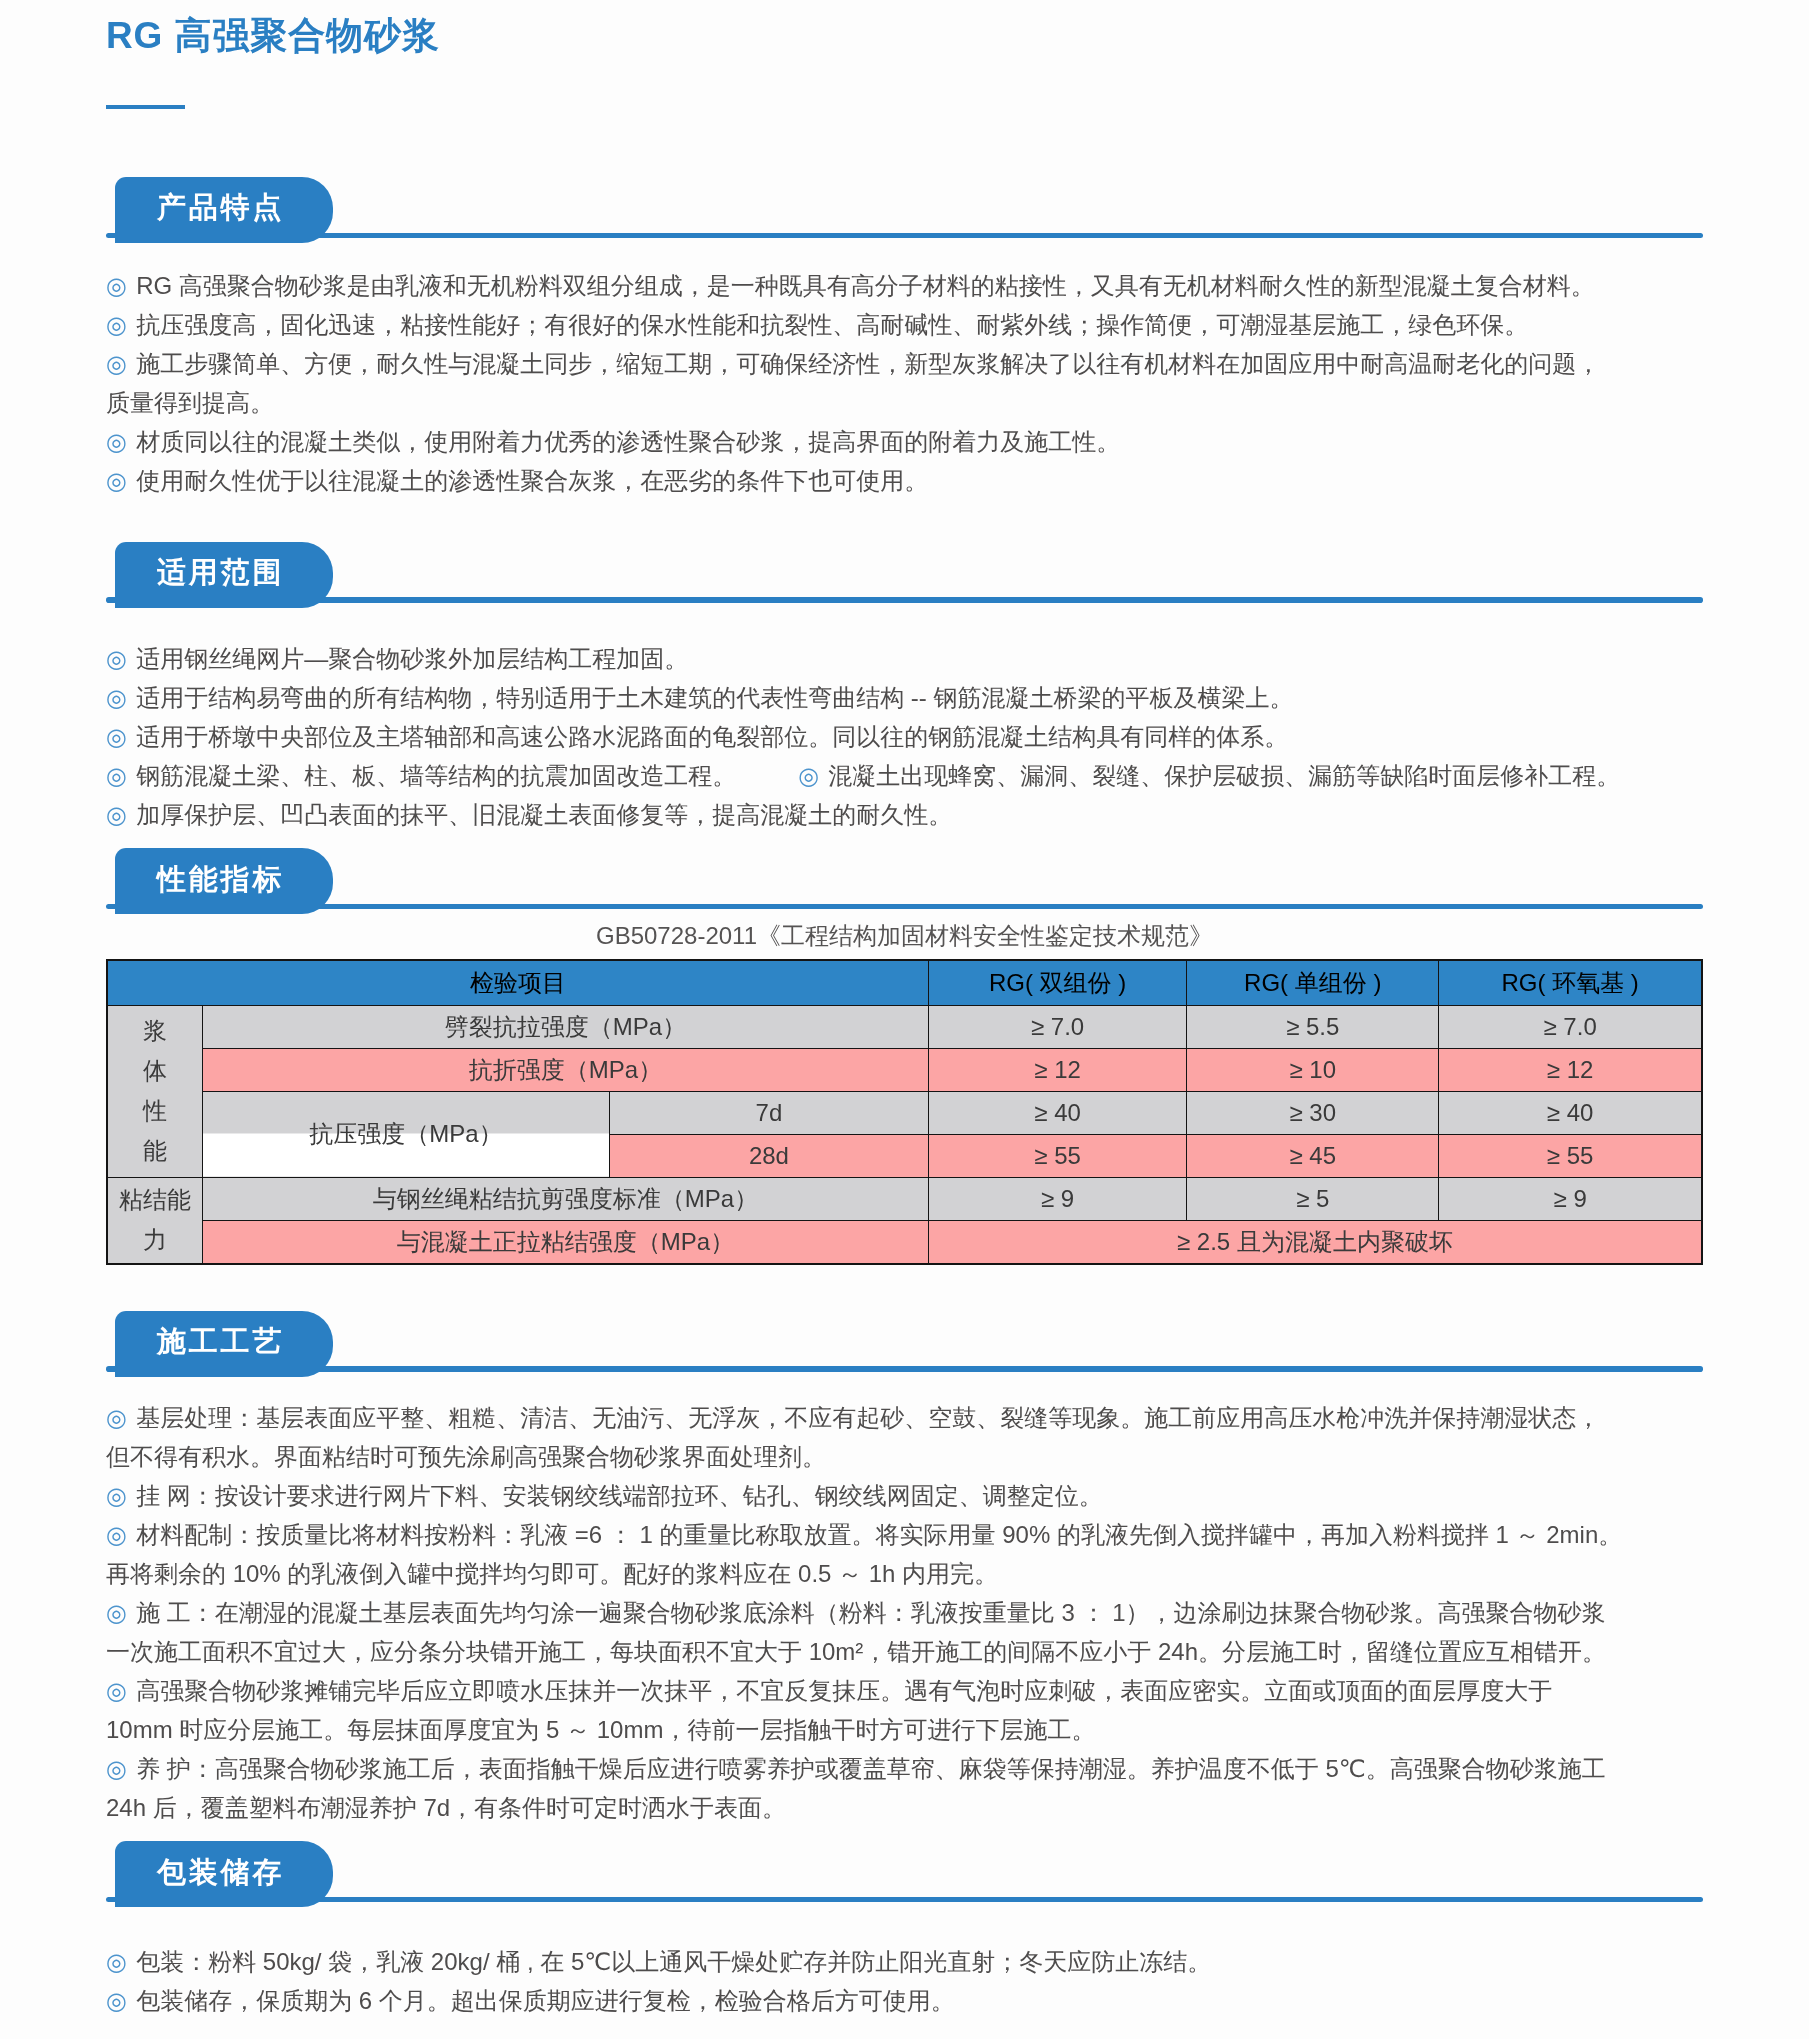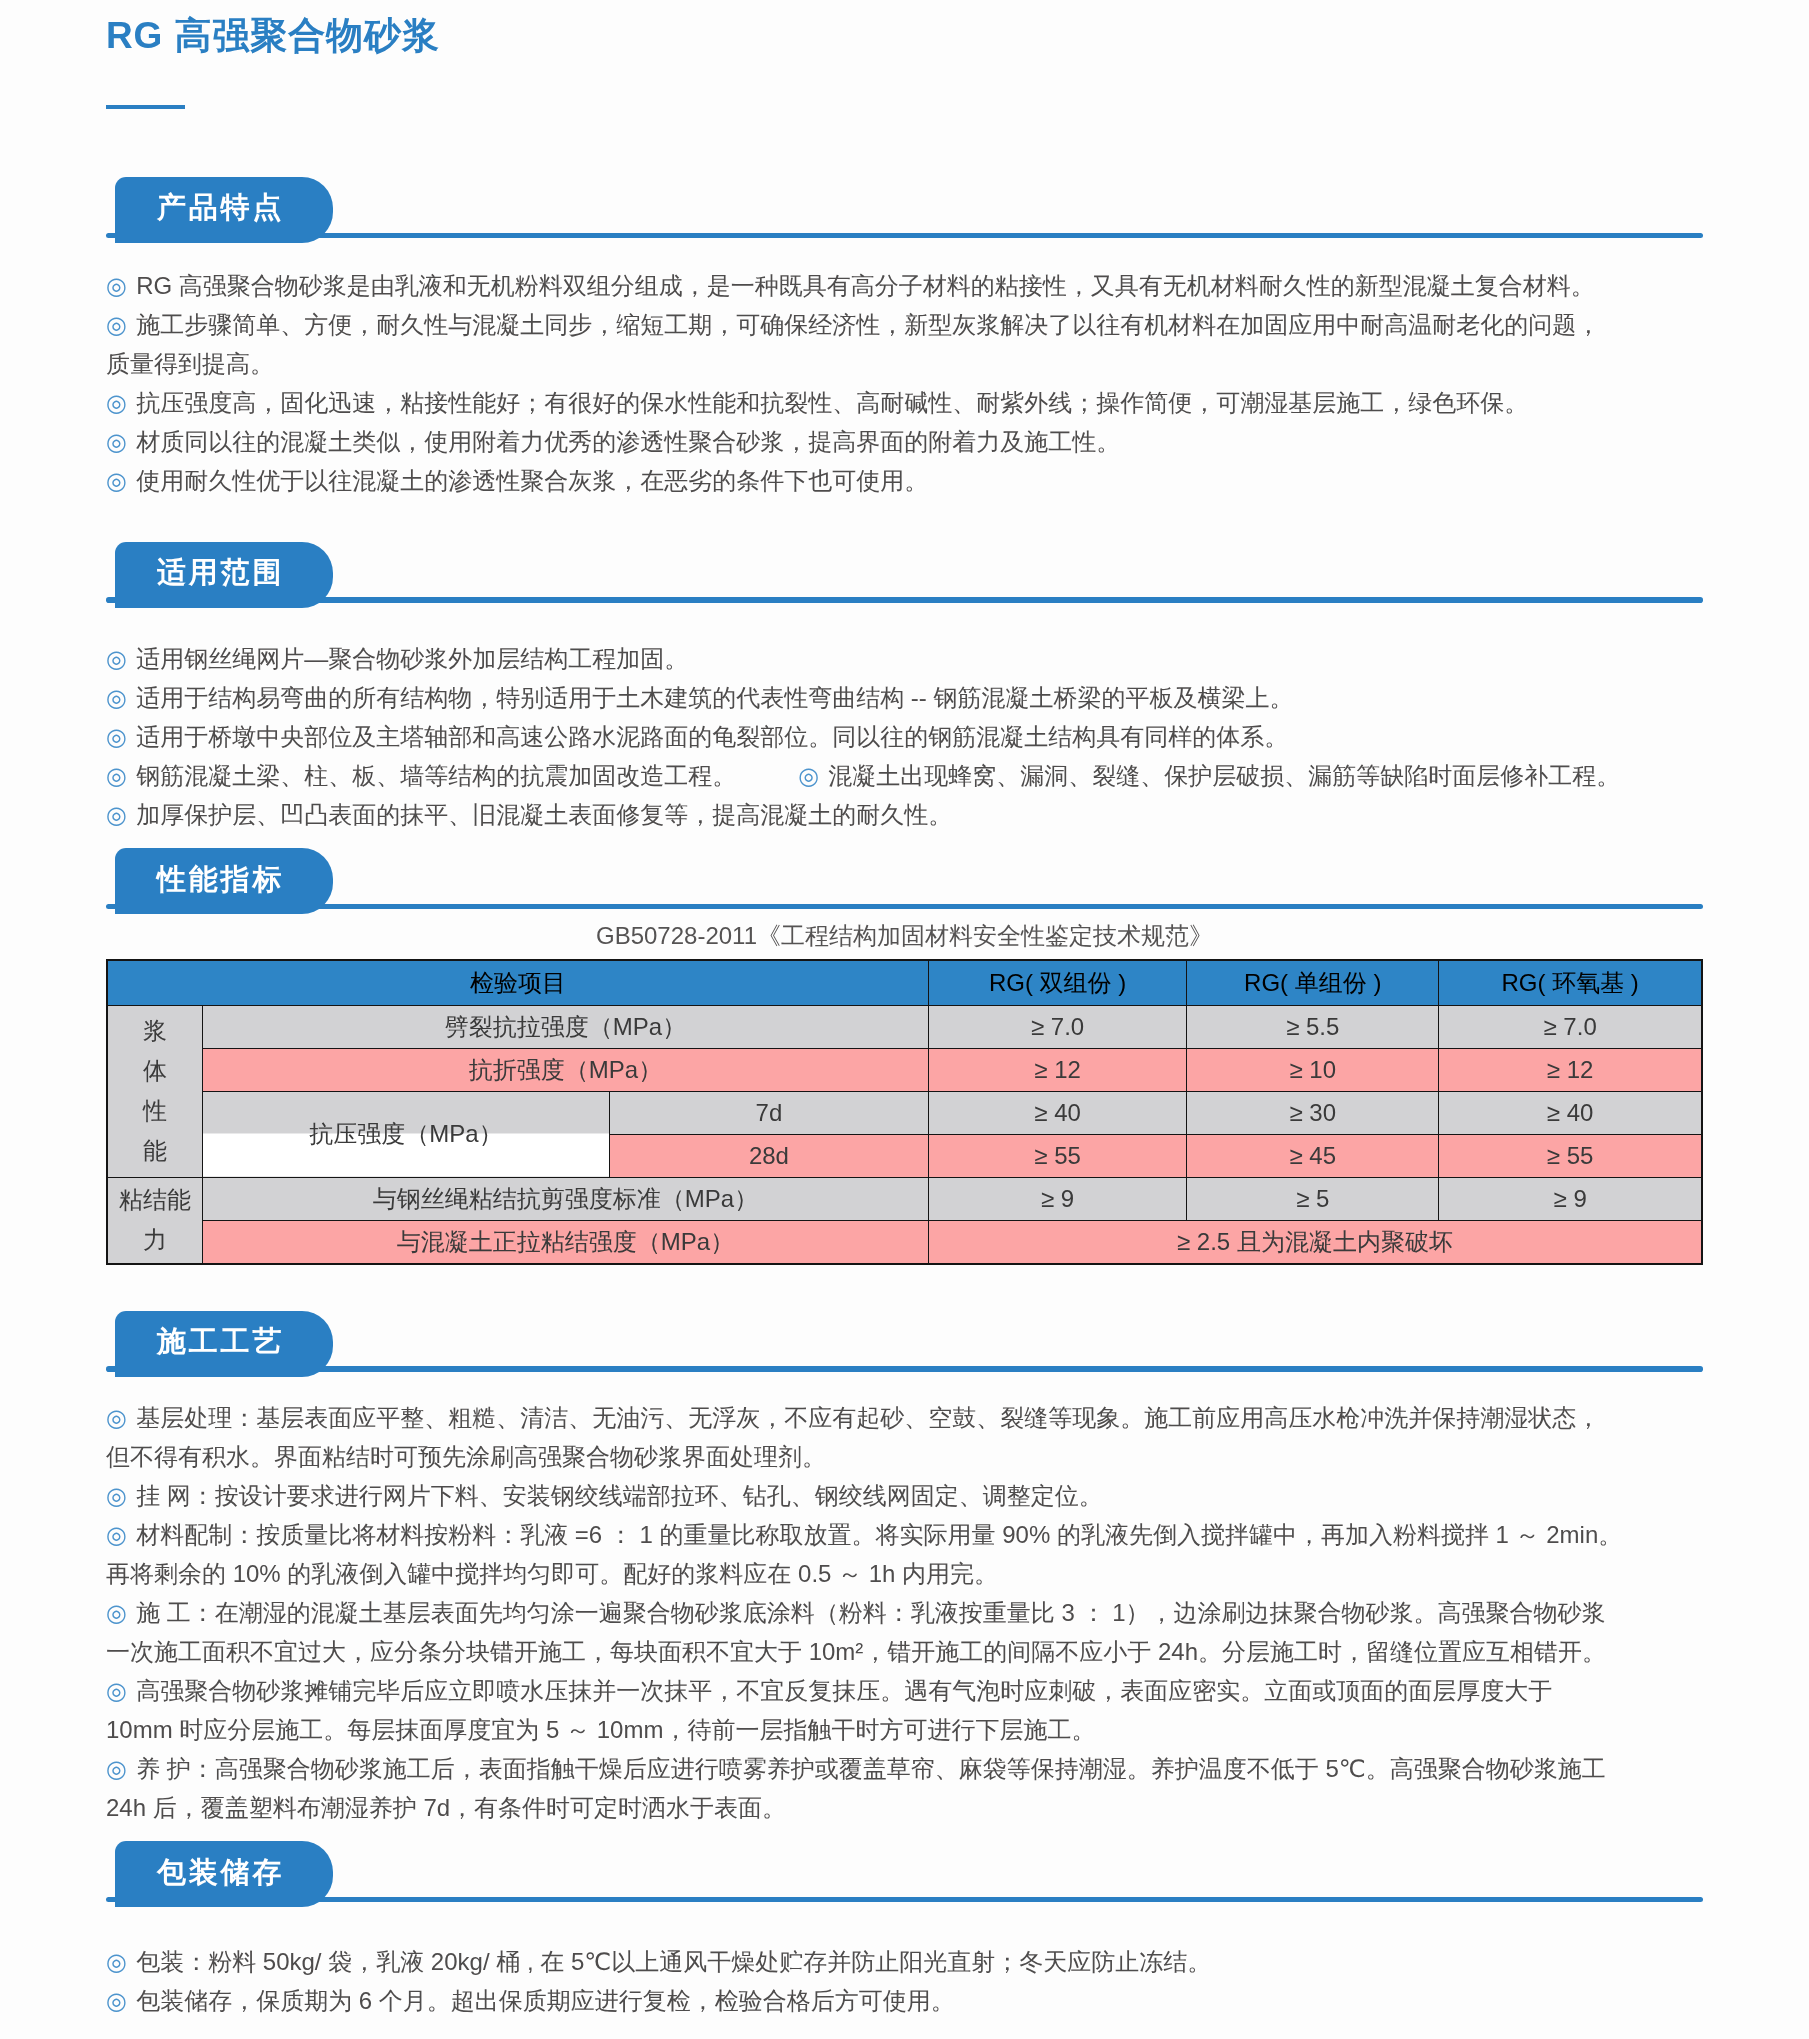--- a/index.html
+++ b/index.html
@@ -56,22 +56,22 @@
   <h1 class="page-title">RG 高强聚合物砂浆</h1>
   <div class="title-underline"></div>
   <div id="sections">
       <section class="sec-product-features">
         <div class="section-header">
           <div class="badge">产品特点</div>
           <div class="rule"></div>
         </div>
         <div class="bullets">
           <p><span class="seg"><span class="marker">◎</span>RG 高强聚合物砂浆是由乳液和无机粉料双组分组成，是一种既具有高分子材料的粘接性，又具有无机材料耐久性的新型混凝土复合材料。</span></p>
+          <p><span class="seg"><span class="marker">◎</span>抗压强度高，固化迅速，粘接性能好；有很好的保水性能和抗裂性、高耐碱性、耐紫外线；操作简便，可潮湿基层施工，绿色环保。</span></p>
           <p><span class="seg"><span class="marker">◎</span>施工步骤简单、方便，耐久性与混凝土同步，缩短工期，可确保经济性，新型灰浆解决了以往有机材料在加固应用中耐高温耐老化的问题，<br>质量得到提高。</span></p>
-          <p><span class="seg"><span class="marker">◎</span>抗压强度高，固化迅速，粘接性能好；有很好的保水性能和抗裂性、高耐碱性、耐紫外线；操作简便，可潮湿基层施工，绿色环保。</span></p>
           <p><span class="seg"><span class="marker">◎</span>材质同以往的混凝土类似，使用附着力优秀的渗透性聚合砂浆，提高界面的附着力及施工性。</span></p>
           <p><span class="seg"><span class="marker">◎</span>使用耐久性优于以往混凝土的渗透性聚合灰浆，在恶劣的条件下也可使用。</span></p>
         </div>
       </section>
       <section class="sec-application-scope">
         <div class="section-header">
           <div class="badge">适用范围</div>
           <div class="rule"></div>
         </div>
         <div class="bullets">

